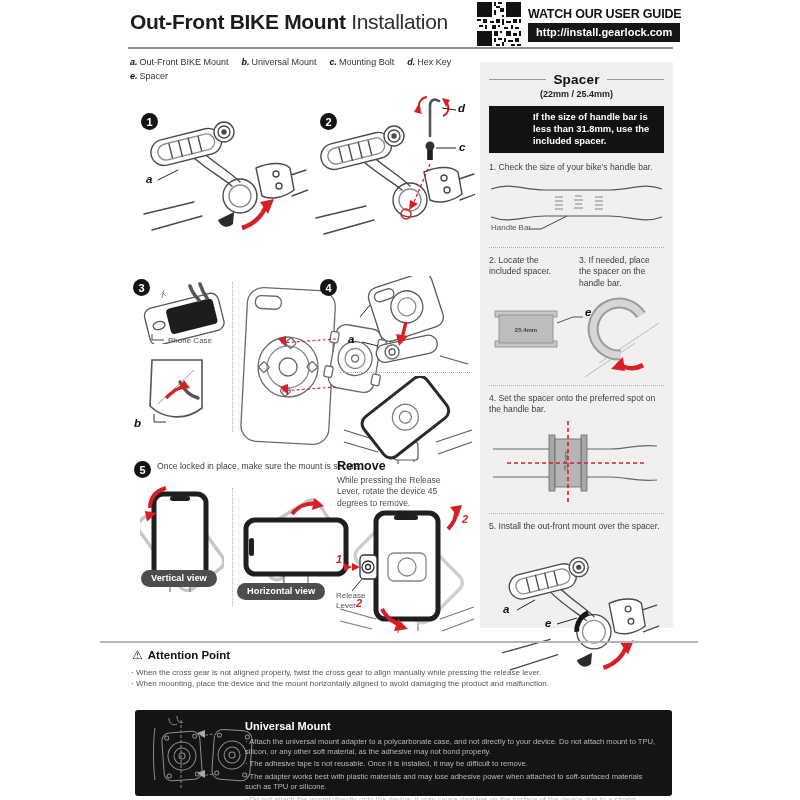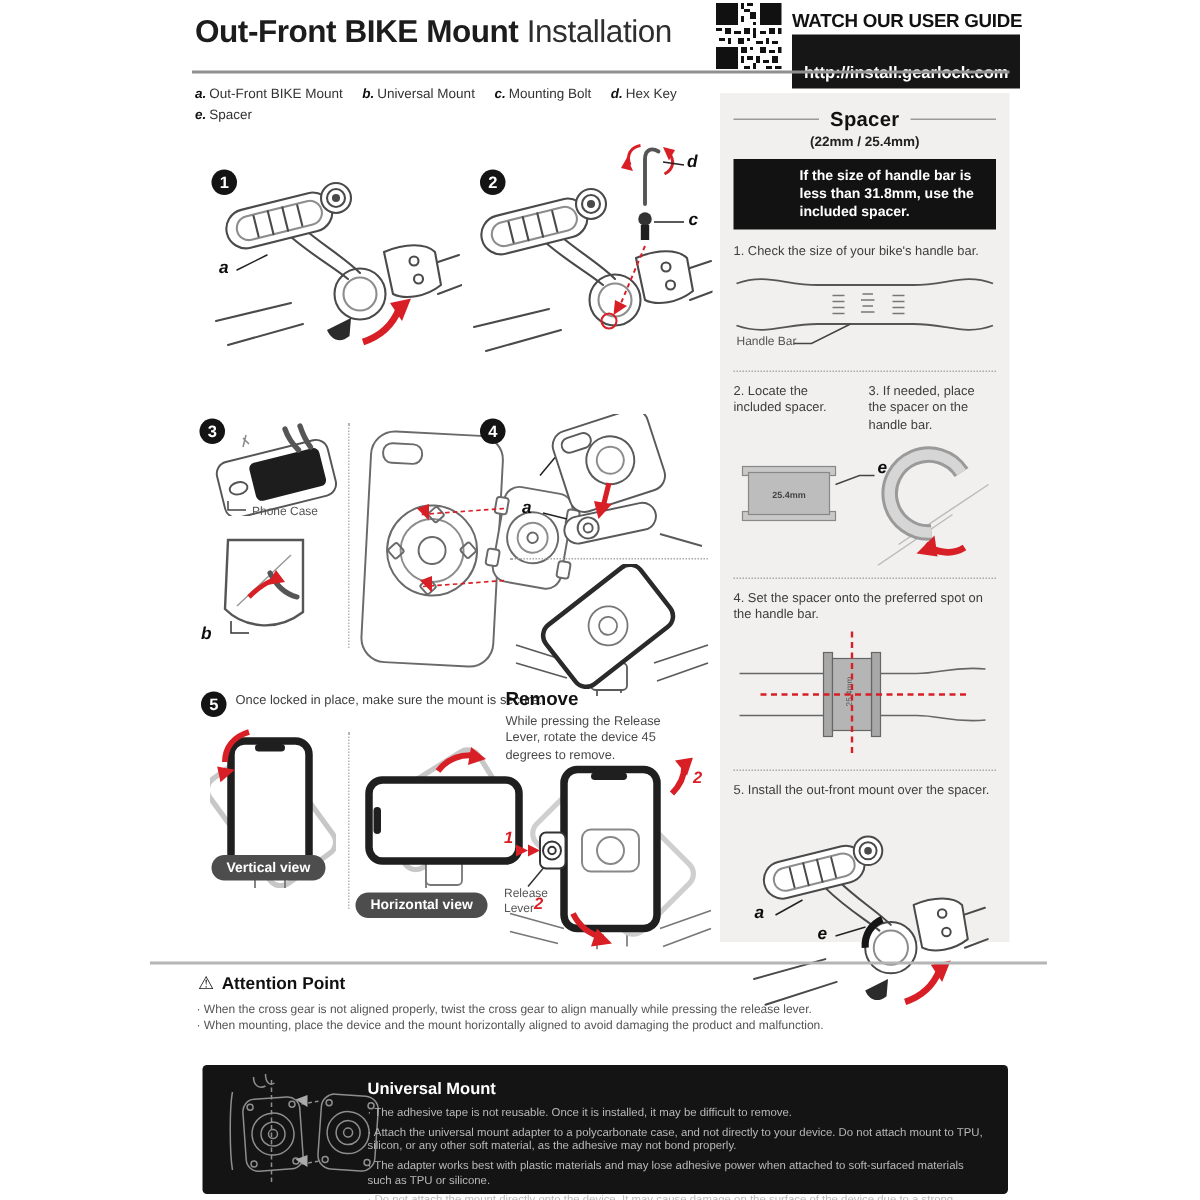--- a/index.html
+++ b/index.html
@@ -4,21 +4,21 @@
 <style>
   html,body{margin:0;padding:0;background:#fff;}
   body{width:800px;height:800px;font-family:"Liberation Sans",sans-serif;color:#222;}
   .page{position:relative;width:800px;height:800px;background:#fff;overflow:hidden;}
   .abs{position:absolute;}
   
   .hdr-title{font-size:21px;letter-spacing:-0.3px;white-space:nowrap;}
   .hdr-bold{font-weight:800;color:#1c1c1c;}
   .hdr-light{font-weight:400;color:#2e2e2e;}
   .watch{font-size:12.5px;font-weight:800;color:#111;letter-spacing:-0.2px;white-space:nowrap;}
-  .urlbox{background:#161616;color:#fff;font-size:11px;font-weight:700;padding:20px 8px 4px;white-space:nowrap;}
+  .urlbox{background:#161616;color:#fff;font-size:11px;font-weight:700;padding:3px 8px 4px;white-space:nowrap;}
   .hr{background:#8f8f8f;height:2px;}
   
   .parts{font-size:9px;color:#333;line-height:14px;}
   .pkey{font-weight:800;font-style:italic;color:#111;margin-right:2px;}
   .pitem{margin-right:13px;white-space:nowrap;}
   
   .stepnum{width:17px;height:17px;border-radius:50%;background:#141414;color:#fff;font-weight:700;
     font-size:11px;display:flex;align-items:center;justify-content:center;}
   .ltr{font-weight:800;font-style:italic;font-size:11.5px;color:#0d0d0d;line-height:1;}
   .smallcap{font-size:8px;color:#555;}
@@ -339,21 +339,21 @@
         <rect x="18" y="16" width="80" height="52" rx="9" stroke="#c7c7c7" stroke-width="3.5" fill="none"></rect>
       </g>
       <path d="M44 76 L44 94 M66 76 L66 92" stroke="#777" stroke-width="1.2"></path>
       <rect x="44" y="76" width="24" height="16" rx="3" stroke="#777" stroke-width="1.2" fill="#fff"></rect>
       <rect x="6" y="22" width="100" height="54" rx="9" stroke="#1f1f1f" stroke-width="5" fill="#fff"></rect>
       <rect x="9" y="40" width="5" height="18" rx="2.5" fill="#1f1f1f"></rect>
       <path d="M52 16 C58 8 68 4 78 6" stroke="#d81f26" stroke-width="4" fill="none"></path>
       <path d="M74 0 L84 8 L72 12 Z" fill="#d81f26"></path>
     </svg>
   </div>
-  <div class="abs pill" style="left:237px;top:595px;">Horizontal view</div>
+  <div class="abs pill" style="left:237px;top:583px;">Horizontal view</div>
 
   <div class="abs rm-title" style="left:337px;top:459px;text-align:center;">Remove</div>
   <div class="abs rm-body" style="left:337px;top:475px;width:122px;">While pressing the Release Lever, rotate the device 45 degrees to remove.</div>
 
   <div class="abs" style="left:336px;top:505px;width:140px;height:128px;">
     <svg width="140" height="128" viewBox="0 0 140 128">
       <path d="M4 104 L40 114 M4 116 L36 124"></path>
       <path d="M104 114 L138 102 M106 126 L138 114" stroke="#777" stroke-width="1.1" fill="none"></path>
       <g stroke="#777" stroke-width="1.1" fill="none">
         <path d="M4 104 L40 114 M4 116 L36 124"></path>
@@ -536,20 +536,20 @@
             <circle cx="99" cy="22" r="2"></circle>
             <circle cx="71" cy="60" r="2"></circle>
             <circle cx="99" cy="60" r="2"></circle>
         </g>
         <path d="M54 22 L66 20 M54 62 L66 60" stroke-dasharray="2.5 2"></path>
       </g>
       <path d="M50 19 L58 16 L58 24 Z M50 59 L58 56 L58 64 Z" fill="#aaa"></path>
     </svg>
     <div class="abs um-title" style="left:110px;top:10px;">Universal Mount</div>
     <div class="abs" style="left:110px;top:27px;width:415px;">
+      <div class="um-b">Attach the universal mount adapter to a polycarbonate case, and not directly to your device. Do not attach mount to TPU, silicon, or any other soft material, as the adhesive may not bond properly.</div>
       <div class="um-b">The adhesive tape is not reusable. Once it is installed, it may be difficult to remove.</div>
-      <div class="um-b">Attach the universal mount adapter to a polycarbonate case, and not directly to your device. Do not attach mount to TPU, silicon, or any other soft material, as the adhesive may not bond properly.</div>
       <div class="um-b">The adapter works best with plastic materials and may lose adhesive power when attached to soft-surfaced materials such as TPU or silicone.</div>
       <div class="um-b">Do not attach the mount directly onto the device. It may cause damage on the surface of the device due to a strong adhesion when removing.</div>
     </div>
   </div>
 
 </div>
 
 </body></html>

